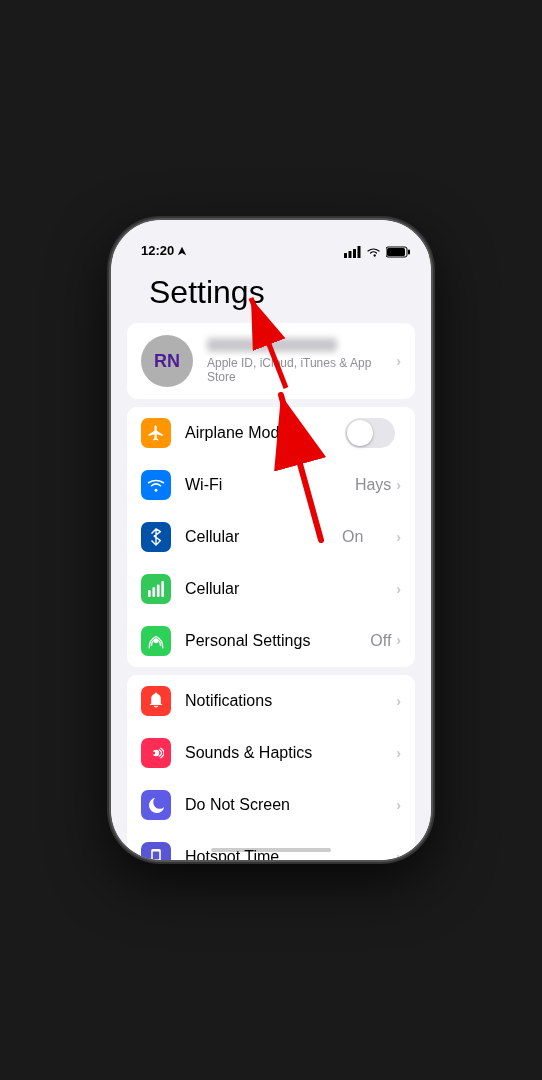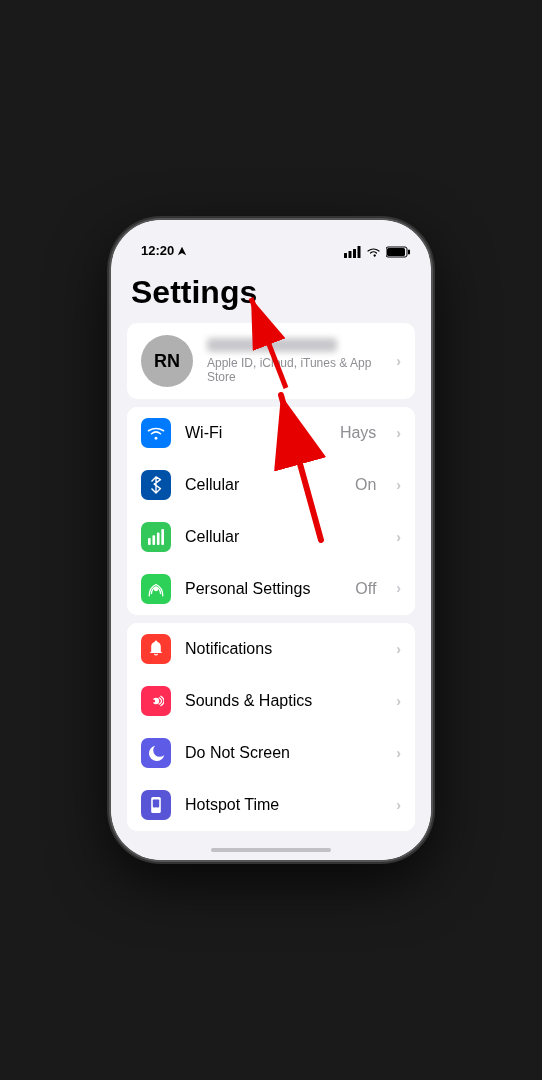--- a/index.html
+++ b/index.html
@@ -100,23 +100,24 @@
 
     
     .content {
       height: calc(100% - 44px);
       overflow-y: auto;
       background: #f2f2f7;
     }
 
     .page-title {
       font-size: 32px;
-      font-weight: 700;
+      font-weight: 400;
       color: #000;
       padding: 10px 20px 12px;
+      margin-left: 18px;
     }
 
     .settings-group {
       background: #fff;
       border-radius: 10px;
       margin: 0 16px 8px;
       overflow: hidden;
     }
 
     .settings-row {
@@ -162,21 +163,21 @@
     }
 
     .row-label {
       font-size: 16px;
       color: #000;
     }
 
     .row-value {
       font-size: 16px;
       color: #8e8e93;
-      margin-right: 20px;
+      margin-right: 5px;
     }
 
     .chevron {
       color: #c7c7cc;
       font-size: 14px;
       font-weight: 600;
     }
 
     
     .toggle {
@@ -213,21 +214,21 @@
     .avatar {
       width: 52px;
       height: 52px;
       border-radius: 50%;
       background: #b0b0b0;
       display: flex;
       align-items: center;
       justify-content: center;
       font-size: 18px;
       font-weight: 600;
-      color: #000000;
+      color: #4c1d95;
       margin-right: 14px;
       flex-shrink: 0;
     }
 
     .profile-info {
       flex: 1;
     }
 
     .profile-name-blur {
       width: 130px;
@@ -323,20 +324,31 @@
           <div class="profile-info">
             <div class="profile-name-blur"></div>
             <div class="profile-subtitle">Apple ID, iCloud, iTunes &amp; App Store</div>
           </div>
           <span class="chevron">›</span>
         </div>
       </div>
 
       <div class="settings-group">
 
+        <div class="settings-row">
+          <div class="row-icon icon-orange">
+            <svg width="18" height="18" viewBox="0 0 24 24">
+              <path d="M21 16v-2l-8-5V3.5c0-.83-.67-1.5-1.5-1.5S10 2.67 10 3.5V9l-8 5v2l8-2.5V19l-2 1.5V22l3.5-1 3.5 1v-1.5L13 19v-5.5l8 2.5z" fill="#fff"></path>
+            </svg>
+          </div>
+          <div class="row-content">
+            <span class="row-label">Airplane Mode</span>
+            <div class="toggle"></div>
+          </div>
+        </div>
 
         <div class="settings-row">
           <div class="row-icon icon-blue">
             <svg width="18" height="14" viewBox="0 0 24 18">
               <path d="M12 14 a2 2 0 1 1 -0.01 0z" fill="#fff"></path>
               <path d="M6 10 Q12 5 18 10" stroke="#fff" stroke-width="2" fill="none" stroke-linecap="round"></path>
               <path d="M2 6 Q12 0 22 6" stroke="#fff" stroke-width="2" fill="none" stroke-linecap="round"></path>
             </svg>
           </div>
           <div class="row-content">
@@ -351,21 +363,21 @@
         <div class="settings-row">
           <div class="row-icon" style="background:#0051a8;">
             <svg width="14" height="18" viewBox="0 0 14 20">
               <path d="M7 1 L7 19 L12 14 L5 9 L12 4 Z" stroke="#fff" stroke-width="1.5" fill="none" stroke-linejoin="round"></path>
               <path d="M7 19 L2 14" stroke="#fff" stroke-width="1.5" fill="none"></path>
               <path d="M7 1 L2 6" stroke="#fff" stroke-width="1.5" fill="none"></path>
             </svg>
           </div>
           <div class="row-content">
             <span class="row-label">Cellular</span>
-            <div style="display:flex;align-items:center;">
+            <div style="display:flex;align-items:center;gap:28px;">
               <span class="row-value">On</span>
               <span class="chevron">›</span>
             </div>
           </div>
         </div>
 
         <div class="settings-row">
           <div class="row-icon icon-green">
             <svg width="16" height="16" viewBox="0 0 18 18">
               <rect x="0" y="10" width="3" height="8" rx="1" fill="#fff"></rect>

